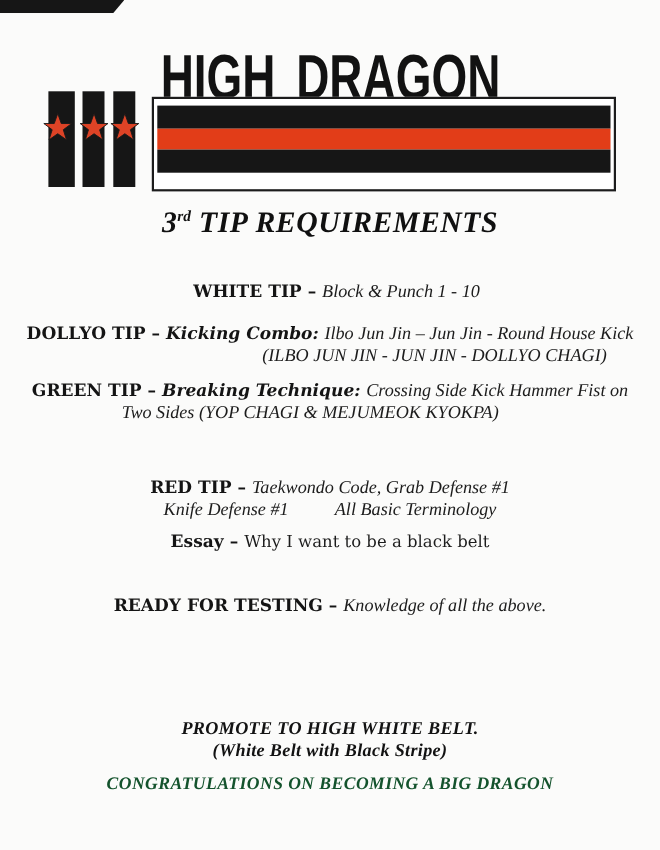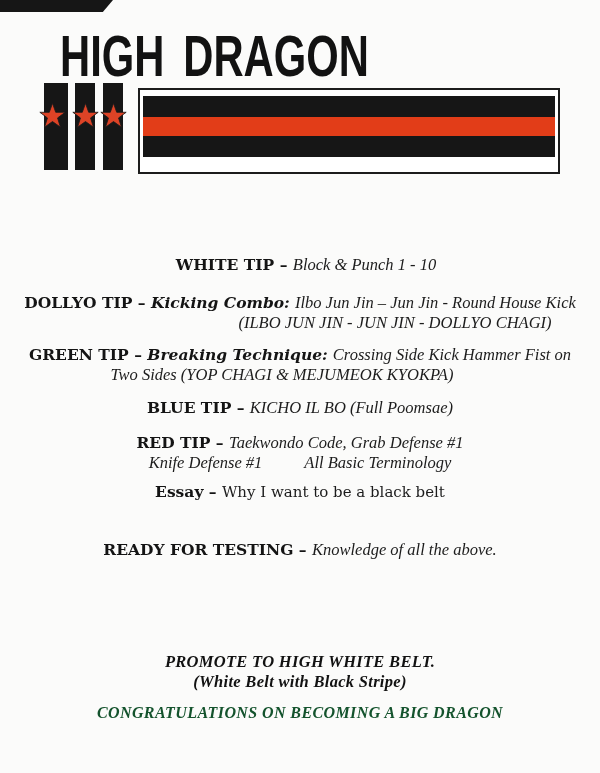--- a/index.html
+++ b/index.html
@@ -19,21 +19,21 @@
   .page{position:relative;width:600px;height:773px;}
 
   
   .corner-mark{
     position:absolute;top:0;left:0;width:113px;height:12px;
     background:var(--bar-black);
     clip-path:polygon(0 0,100% 0,91% 100%,0 100%);
   }
 
   
-  .title-wrap{position:absolute;top:27px;left:0;right:0;text-decoration:underline;}
+  .title-wrap{position:absolute;top:42px;left:0;right:0;text-align:center;text-decoration:underline;}
   .title{
     display:inline-block;
     font-family:"Liberation Sans", sans-serif;
     font-weight:bold;
     font-size:58px;line-height:1;
     letter-spacing:0px;word-spacing:10px;
     transform:scaleX(0.72);transform-origin:center;
     white-space:nowrap;color:#121212;
   }
 
@@ -143,40 +143,38 @@
         <polygon stroke="#1a1a1a" stroke-width="2" points="32,3 39.6,24.4 62,24.4 44,37.8 50.8,59.6 32,46.4 13.2,59.6 20,37.8 2,24.4 24.4,24.4" fill="#dd4326"></polygon>
       </svg>
     </div>
     <div class="belt-box">
       <div class="stripe black"></div>
       <div class="stripe red"></div>
       <div class="stripe black"></div>
     </div>
   </div>
 
+  <h2 class="heading"><span>3</span><sup>rd</sup><span> TIP REQUIREMENTS</span></h2>
 
   <div class="req req-white">
     <span class="label">WHITE TIP</span><span class="sep"> – </span><span class="vi">Block &amp; Punch 1 - 10</span>
   </div>
 
   <div class="req req-yellow">
     <span class="label">DOLLYO TIP</span><span class="sep"> – </span><span class="vbi">Kicking Combo:</span>
     <span class="vi">Ilbo Jun Jin – Jun Jin - Round House Kick</span>
     <span class="line2 shift-right vi">(ILBO JUN JIN - JUN JIN - DOLLYO CHAGI)</span>
   </div>
 
   <div class="req req-green">
     <span class="label">GREEN TIP</span><span class="sep"> – </span><span class="vbi">Breaking Technique:</span>
     <span class="vi">Crossing Side Kick Hammer Fist on</span>
     <span class="line2 shift-left vi">Two Sides (YOP CHAGI &amp; MEJUMEOK KYOKPA)</span>
   </div>
 
-  <div class="req req-blue">
-    <span class="label">BLUE TIP</span><span class="sep"> – </span><span class="vi">KICHO IL BO (Full Poomsae)</span>
-  </div>
 
   <div class="req req-red">
     <span class="label">RED TIP</span><span class="sep"> – </span><span class="vi">Taekwondo Code, Grab Defense #1</span>
     <span class="line2"><span class="vi">Knife Defense #1</span><span class="vi gap-left">All Basic Terminology</span></span>
   </div>
 
   <div class="req req-essay">
     <span class="label">Essay</span><span class="sep"> – </span><span class="vr">Why I want to be a black belt</span>
   </div>
 

